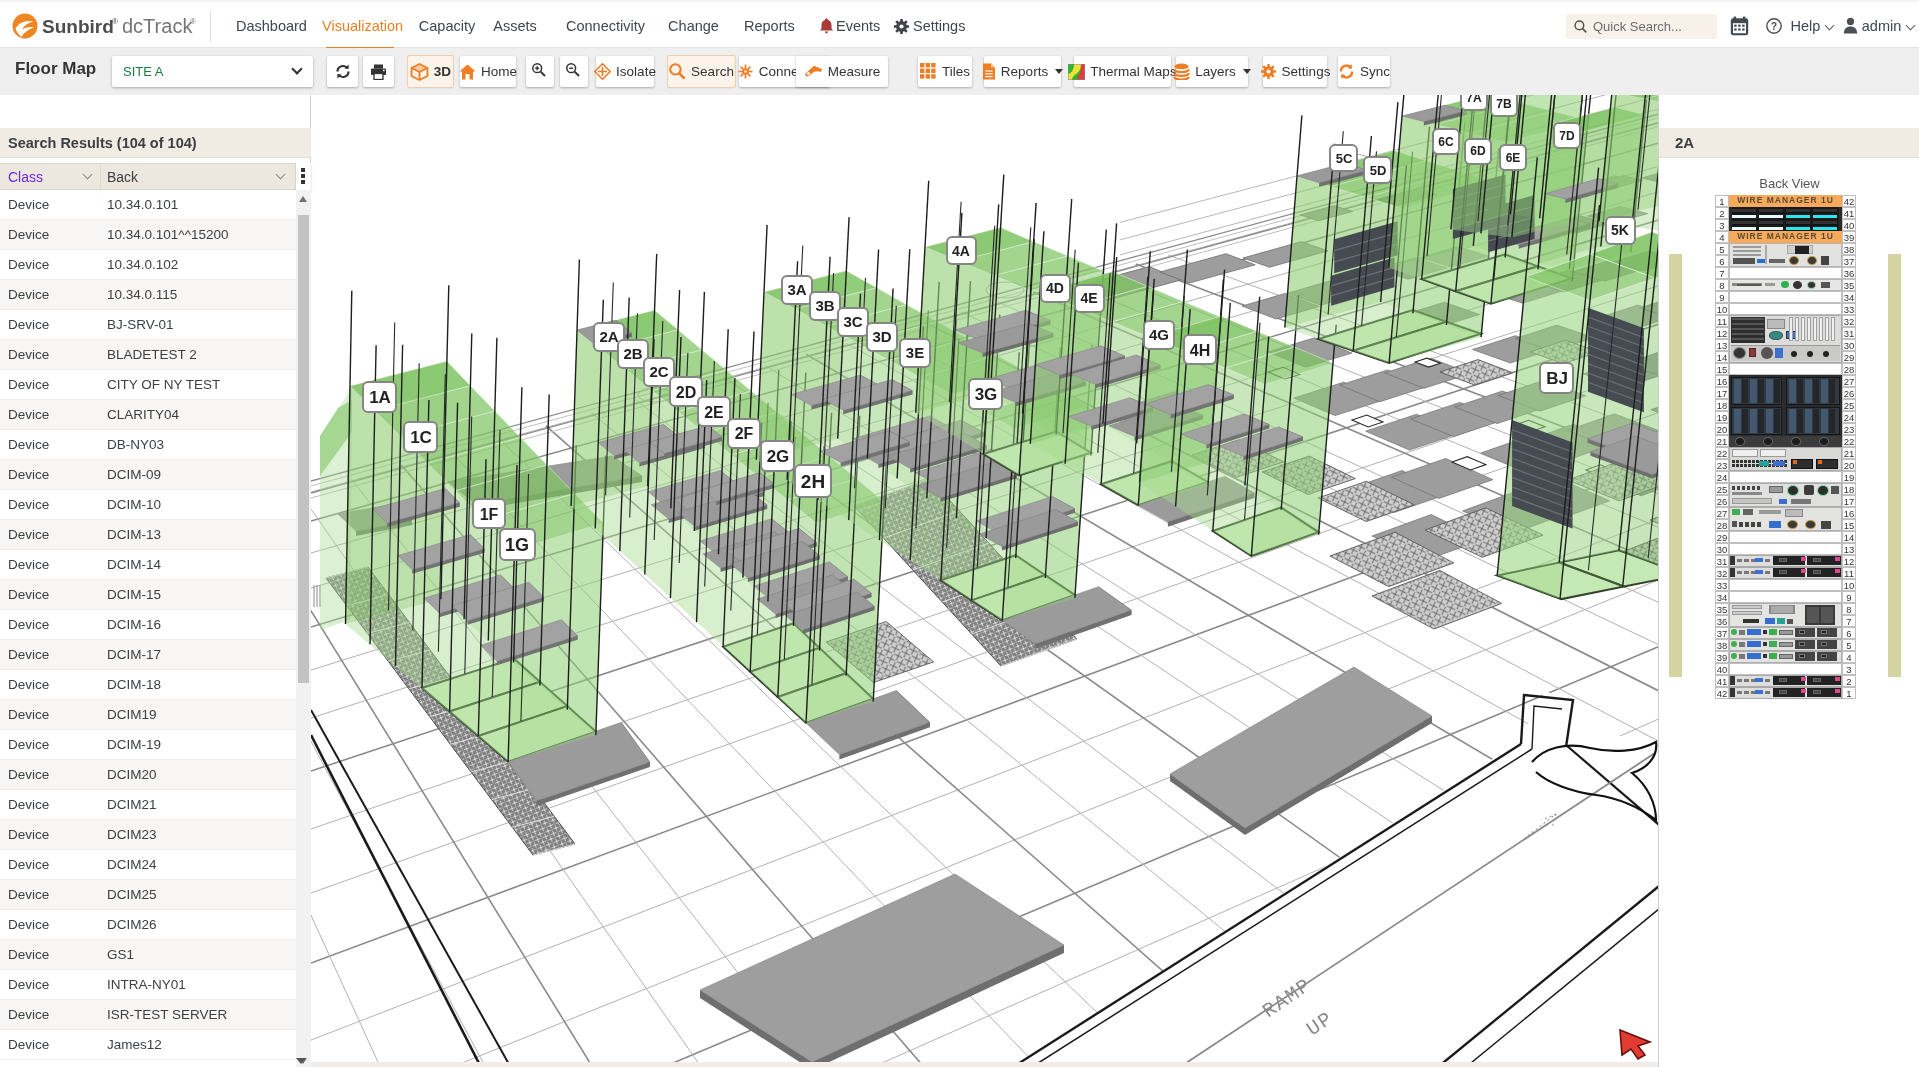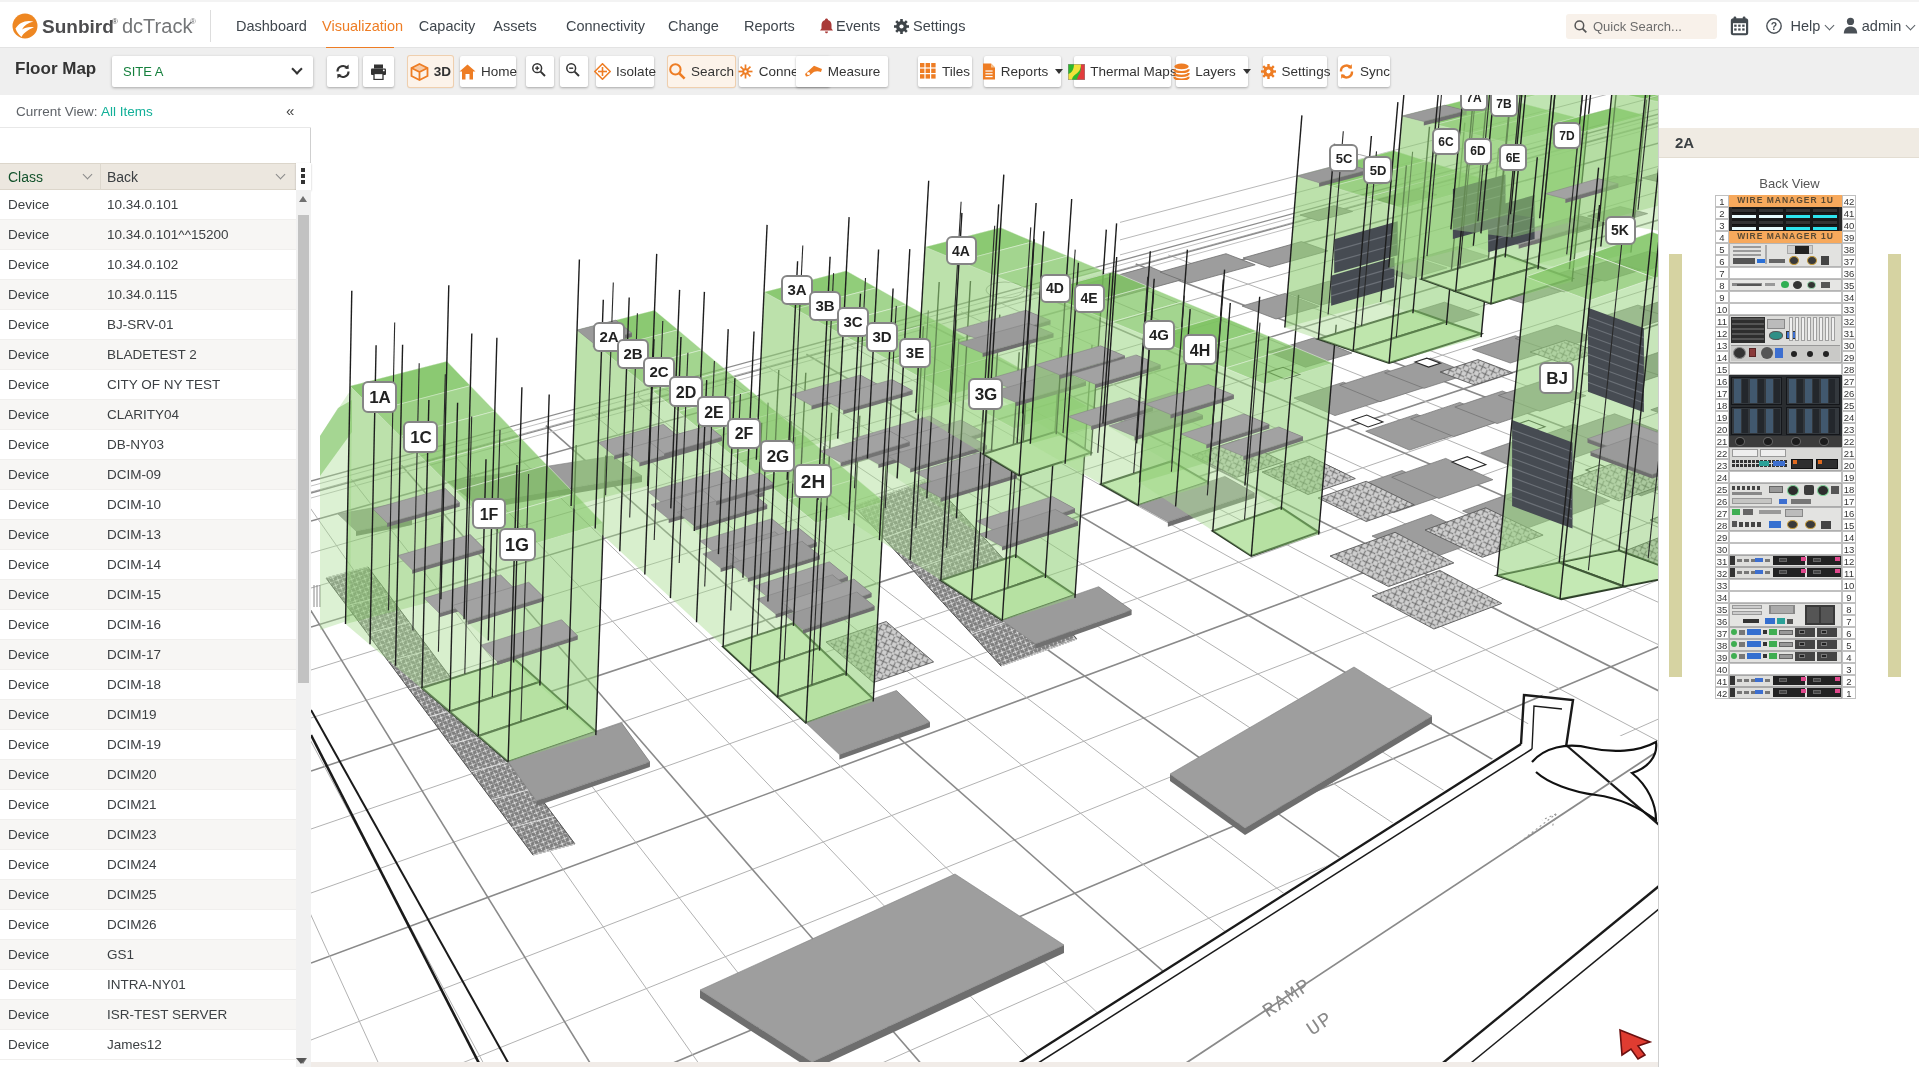--- a/index.html
+++ b/index.html
@@ -934,27 +934,25 @@
       <circle cx="8.5" cy="8.5" r="5.2" fill="#ee7d24"></circle>
       <circle cx="8.5" cy="8.5" r="2" fill="#fff"></circle>
     </svg>Settings</div>
 <div class="tbtn" style="left:1338px;width:52px"><svg width="17" height="17" viewBox="0 0 17 17">
       <path d="M3,8.5 A5.5,5.5 0 0 1 13,5" fill="none" stroke="#ee7d24" stroke-width="2.4"></path>
       <path d="M14,8.5 A5.5,5.5 0 0 1 4,12" fill="none" stroke="#ee7d24" stroke-width="2.4"></path>
       <path d="M13.8,1.2 L13.8,5.8 L9.6,5 Z" fill="#ee7d24"></path>
       <path d="M3.2,15.8 L3.2,11.2 L7.4,12 Z" fill="#ee7d24"></path>
     </svg>Sync</div>
 <div id="side">
-    <div class="abs" style="left:0;top:0;width:311px;height:33px;background:#fff;border-bottom:1px solid #e8e8e8">
-      <span style="position:absolute;left:16px;top:9px;font-size:13.5px;color:#5f6368">Current View:</span>
-      <span style="position:absolute;left:101px;top:9px;font-size:13.5px;color:#12b098">All Items</span>
-      <span style="position:absolute;left:286px;top:7px;font-size:15px;color:#444">«</span>
+    <div class="abs" style="left:0;top:33px;width:311px;height:30px;background:#f0ebe3;border-bottom:1px solid #e3ddd2">
+      <span style="position:absolute;left:8px;top:7px;font-size:14.5px;font-weight:bold;color:#3c4043">Search Results (104 of 104)</span>
     </div>
     <div class="abs" style="left:0;top:68px;width:296px;height:27px;background:#ece7df;border-top:1px solid #dcd6cb;border-bottom:1px solid #dcd6cb">
-      <span style="position:absolute;left:8px;top:5px;font-size:14px;color:#14532d">Class</span>
+      <span style="position:absolute;left:8px;top:5px;font-size:14px;color:#6d28d9">Class</span>
       <span style="position:absolute;left:84px;top:7px;width:7px;height:7px;border-right:1.4px solid #8a8a8a;border-bottom:1.4px solid #8a8a8a;transform:rotate(45deg)"></span>
       <span style="position:absolute;left:107px;top:5px;font-size:14px;color:#3c4043">Back</span>
       <span style="position:absolute;left:277px;top:7px;width:7px;height:7px;border-right:1.4px solid #8a8a8a;border-bottom:1.4px solid #8a8a8a;transform:rotate(45deg)"></span>
     </div>
     <div class="abs" style="left:296px;top:68px;width:15px;height:27px;background:#fff;box-shadow:0 1px 2px rgba(0,0,0,.25)">
       <div style="position:absolute;left:5px;top:5px;width:4px;height:4px;background:#333"></div>
       <div style="position:absolute;left:5px;top:11px;width:4px;height:4px;background:#333"></div>
       <div style="position:absolute;left:5px;top:17px;width:4px;height:4px;background:#333"></div>
     </div>
     <div class="abs" style="left:100px;top:68px;width:1px;height:899px;background:#ddd8ce"></div>

